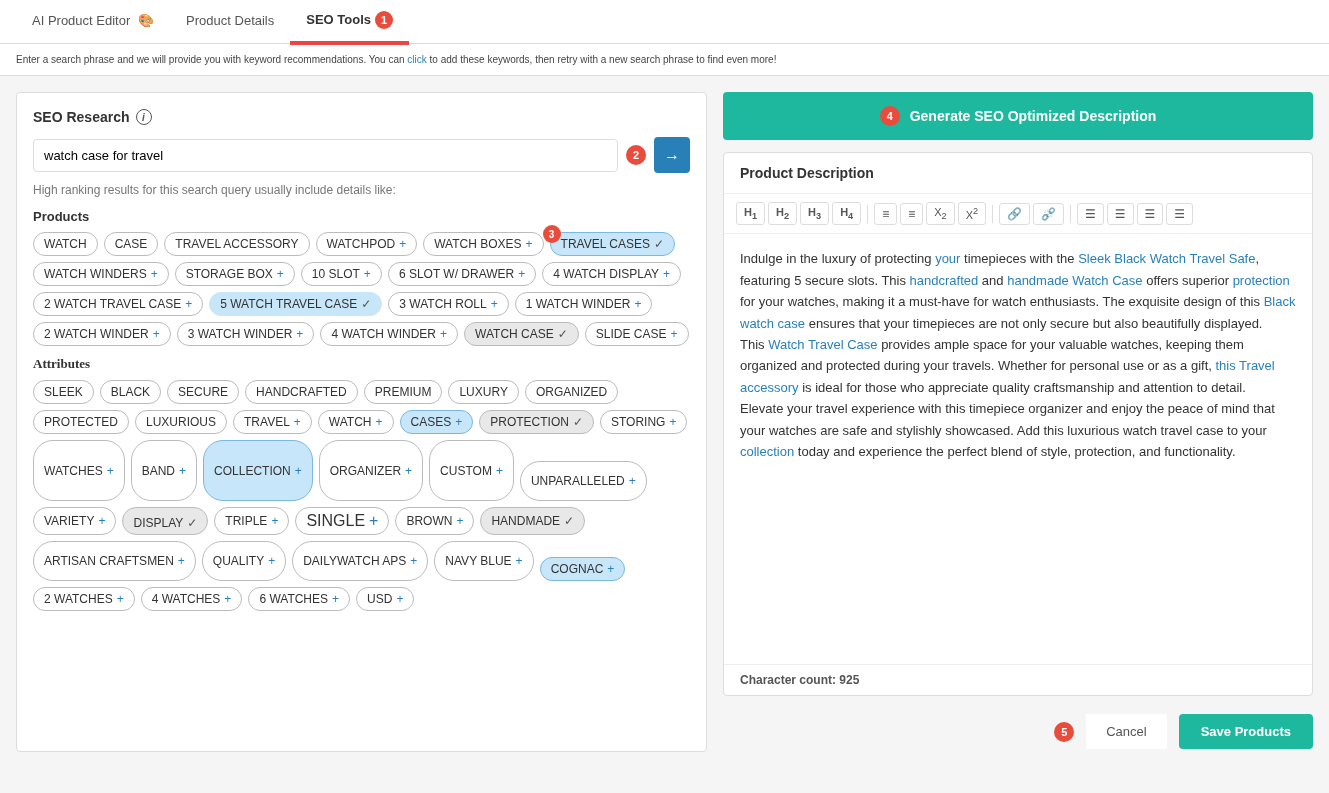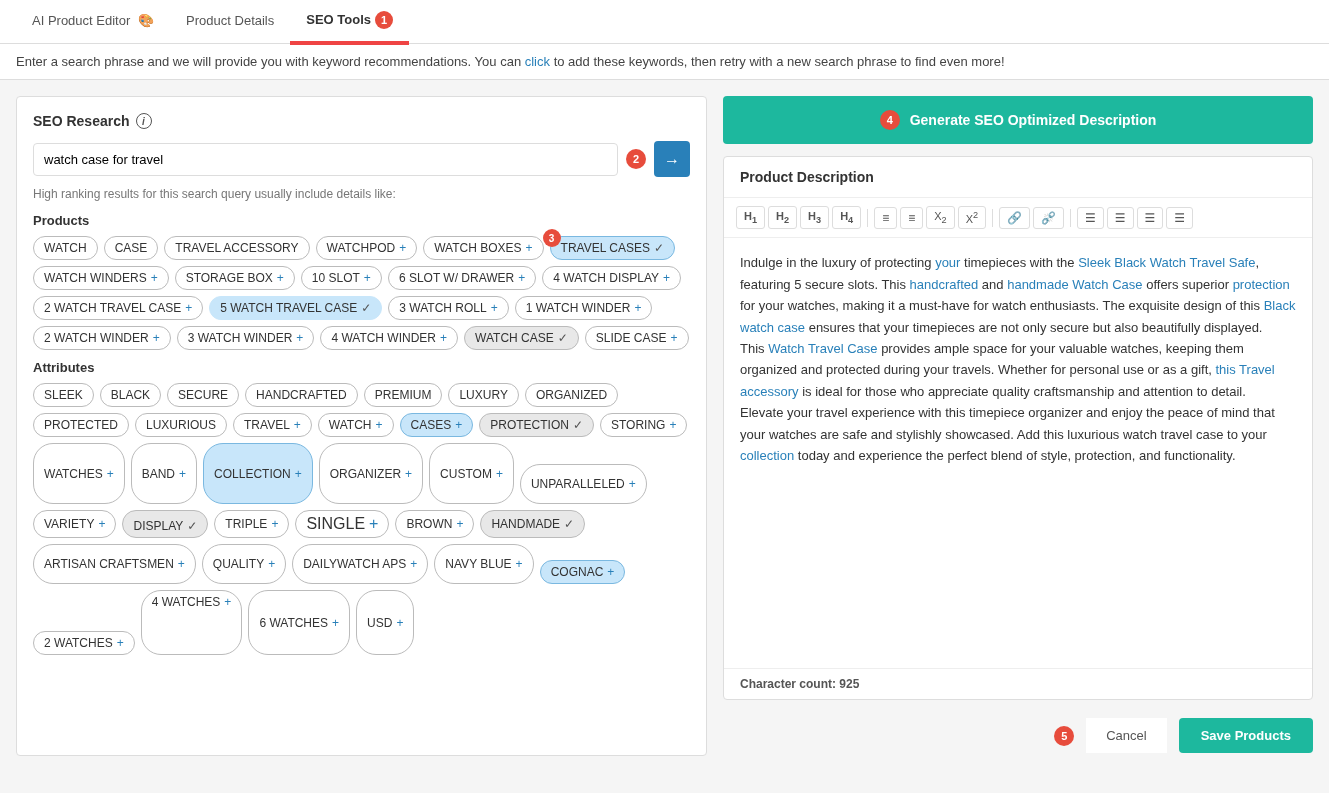--- a/index.html
+++ b/index.html
@@ -17,21 +17,21 @@
     <span>AI Product Editor</span>
     <span style="margin-left:4px;">🎨</span>
   </div>
   <div class="top-tab" style="padding:12px 16px;cursor:pointer;font-size:13px;color:#555;border-bottom:2px solid transparent;white-space:nowrap;">Product Details</div>
   <div class="top-tab" style="padding:12px 16px;cursor:pointer;font-size:13px;color:#333;font-weight:bold;border-bottom:4px solid #ef4444;white-space:nowrap;display:flex;align-items:center;gap:4px;">
     <span>SEO Tools</span>
     <span style="background:#e74c3c;color:#fff;border-radius:50%;width:18px;height:18px;font-size:11px;font-weight:bold;display:inline-flex;align-items:center;justify-content:center;">1</span>
   </div>
 </div>
 
-<div style="background:#fff;padding:10px 16px;border-bottom:1px solid #ddd;font-size:13px;color:#444;">
+<div style="background:#fff;padding:10px 16px;border-bottom:1px solid #ddd;font-size:10px;color:#444;">
   <span>Enter a search phrase and we will provide you with keyword recommendations. You can <span style="color:#2980b9;">click</span> to add these keywords, then retry with a new search phrase to find even more!</span>
 </div>
 
 <div style="display:flex;gap:16px;padding:16px;background:#f5f5f5;min-height:calc(793px - 100px);">
 
   <div style="flex:1;background:#fff;border:1px solid #ddd;border-radius:4px;padding:16px;overflow-y:auto;max-height:660px;">
 
     <div style="display:flex;align-items:center;gap:6px;font-weight:bold;font-size:14px;margin-bottom:12px;">
       <span>SEO Research</span>
       <span style="width:16px;height:16px;border-radius:50%;border:1.5px solid #555;display:inline-flex;align-items:center;justify-content:center;font-size:10px;font-style:italic;color:#555;cursor:pointer;">i</span>
@@ -71,21 +71,21 @@
         <span style="display:inline-flex;align-items:center;gap:4px;padding:4px 10px;border-radius:20px;border:1px solid #bbb;font-size:12px;cursor:pointer;background:#fff;color:#333;">1 WATCH WINDER <span style="color:#2980b9;">+</span></span>
         <span style="display:inline-flex;align-items:center;gap:4px;padding:4px 10px;border-radius:20px;border:1px solid #bbb;font-size:12px;cursor:pointer;background:#fff;color:#333;">2 WATCH WINDER <span style="color:#2980b9;">+</span></span>
         <span style="display:inline-flex;align-items:center;gap:4px;padding:4px 10px;border-radius:20px;border:1px solid #bbb;font-size:12px;cursor:pointer;background:#fff;color:#333;">3 WATCH WINDER <span style="color:#2980b9;">+</span></span>
         <span style="display:inline-flex;align-items:center;gap:4px;padding:4px 10px;border-radius:20px;border:1px solid #bbb;font-size:12px;cursor:pointer;background:#fff;color:#333;">4 WATCH WINDER <span style="color:#2980b9;">+</span></span>
         <span style="display:inline-flex;align-items:center;gap:4px;padding:4px 10px;border-radius:20px;border:1px solid #bbb;font-size:12px;cursor:pointer;background:#e8e8e8;color:#333;">WATCH CASE <span style="color:#555;">✓</span></span>
         <span style="display:inline-flex;align-items:center;gap:4px;padding:4px 10px;border-radius:20px;border:1px solid #bbb;font-size:12px;cursor:pointer;background:#fff;color:#333;">SLIDE CASE <span style="color:#2980b9;">+</span></span>
       </div>
     </div>
 
     <div>
-      <div style="font-weight:bold;font-size:13px;margin-bottom:8px;">Attributes</div>
+      <div style="font-weight:bold;font-size:13px;margin-bottom:8px;font-family:Liberation Serif, serif;">Attributes</div>
       <div style="display:flex;flex-wrap:wrap;gap:6px;">
         <span style="display:inline-flex;align-items:center;gap:4px;padding:4px 10px;border-radius:20px;border:1px solid #bbb;font-size:12px;cursor:pointer;background:#fff;color:#333;">SLEEK</span>
         <span style="display:inline-flex;align-items:center;gap:4px;padding:4px 10px;border-radius:20px;border:1px solid #bbb;font-size:12px;cursor:pointer;background:#fff;color:#333;">BLACK</span>
         <span style="display:inline-flex;align-items:center;gap:4px;padding:4px 10px;border-radius:20px;border:1px solid #bbb;font-size:12px;cursor:pointer;background:#fff;color:#333;">SECURE</span>
         <span style="display:inline-flex;align-items:center;gap:4px;padding:4px 10px;border-radius:20px;border:1px solid #bbb;font-size:12px;cursor:pointer;background:#fff;color:#333;">HANDCRAFTED</span>
         <span style="display:inline-flex;align-items:center;gap:4px;padding:4px 10px;border-radius:20px;border:1px solid #bbb;font-size:12px;cursor:pointer;background:#fff;color:#333;">PREMIUM</span>
         <span style="display:inline-flex;align-items:center;gap:4px;padding:4px 10px;border-radius:20px;border:1px solid #bbb;font-size:12px;cursor:pointer;background:#fff;color:#333;">LUXURY</span>
         <span style="display:inline-flex;align-items:center;gap:4px;padding:4px 10px;border-radius:20px;border:1px solid #bbb;font-size:12px;cursor:pointer;background:#fff;color:#333;">ORGANIZED</span>
         <span style="display:inline-flex;align-items:center;gap:4px;padding:4px 10px;border-radius:20px;border:1px solid #bbb;font-size:12px;cursor:pointer;background:#fff;color:#333;">PROTECTED</span>
         <span style="display:inline-flex;align-items:center;gap:4px;padding:4px 10px;border-radius:20px;border:1px solid #bbb;font-size:12px;cursor:pointer;background:#fff;color:#333;">LUXURIOUS</span>
@@ -104,21 +104,21 @@
         <span style="display:inline-flex;align-items:flex-end;gap:4px;padding:4px 10px;border-radius:20px;border:1px solid #bbb;font-size:12px;cursor:pointer;background:#e8e8e8;color:#333;">DISPLAY <span style="color:#555;">✓</span></span>
         <span style="display:inline-flex;align-items:center;gap:4px;padding:4px 10px;border-radius:20px;border:1px solid #bbb;font-size:12px;cursor:pointer;background:#fff;color:#333;">TRIPLE <span style="color:#2980b9;">+</span></span>
         <span style="display:inline-flex;align-items:center;gap:4px;padding:4px 10px;border-radius:20px;border:1px solid #bbb;font-size:16px;cursor:pointer;background:#fff;color:#333;">SINGLE <span style="color:#2980b9;">+</span></span>
         <span style="display:inline-flex;align-items:center;gap:4px;padding:4px 10px;border-radius:20px;border:1px solid #bbb;font-size:12px;cursor:pointer;background:#fff;color:#333;">BROWN <span style="color:#2980b9;">+</span></span>
         <span style="display:inline-flex;align-items:center;gap:4px;padding:4px 10px;border-radius:20px;border:1px solid #bbb;font-size:12px;cursor:pointer;background:#e8e8e8;color:#333;">HANDMADE <span style="color:#555;">✓</span></span>
         <span style="display:inline-flex;align-items:center;gap:4px;padding:4px 10px;border-radius:20px;border:1px solid #bbb;font-size:12px;cursor:pointer;background:#fff;color:#333;">ARTISAN CRAFTSMEN <span style="color:#2980b9;">+</span></span>
         <span style="display:inline-flex;align-items:center;gap:4px;padding:4px 10px;border-radius:20px;border:1px solid #bbb;font-size:12px;cursor:pointer;background:#fff;color:#333;">QUALITY <span style="color:#2980b9;">+</span></span>
         <span style="display:inline-flex;align-items:center;gap:4px;padding:4px 10px;border-radius:20px;border:1px solid #bbb;font-size:12px;cursor:pointer;background:#fff;color:#333;">DAILYWATCH APS <span style="color:#2980b9;">+</span></span>
         <span style="display:inline-flex;align-items:center;gap:4px;padding:4px 10px;border-radius:20px;border:1px solid #bbb;font-size:12px;cursor:pointer;background:#fff;color:#333;">NAVY BLUE <span style="color:#2980b9;">+</span></span>
         <span style="display:inline-flex;align-items:center;gap:4px;padding:4px 10px;border-radius:20px;border:1px solid #bbb;font-size:12px;cursor:pointer;background:#c8e6fa;border-color:#7ab8e0;color:#333;margin-top:16px;">COGNAC <span style="color:#2980b9;">+</span></span>
-        <span style="display:inline-flex;align-items:center;gap:4px;padding:4px 10px;border-radius:20px;border:1px solid #bbb;font-size:12px;cursor:pointer;background:#fff;color:#333;margin-top:41px;">2 WATCHES <span style="color:#2980b9;">+</span></span>
+        <span style="display:inline-flex;align-items:center;gap:4px;padding:4px 10px;border-radius:20px;border:1px solid #bbb;font-size:12px;cursor:pointer;background:#fff;color:#333;">2 WATCHES <span style="color:#2980b9;">+</span></span>
         <span style="display:inline-flex;align-items:flex-start;gap:4px;padding:4px 10px;border-radius:20px;border:1px solid #bbb;font-size:12px;cursor:pointer;background:#fff;color:#333;">4 WATCHES <span style="color:#2980b9;">+</span></span>
         <span style="display:inline-flex;align-items:center;gap:4px;padding:4px 10px;border-radius:20px;border:1px solid #bbb;font-size:12px;cursor:pointer;background:#fff;color:#333;">6 WATCHES <span style="color:#2980b9;">+</span></span>
         <span style="display:inline-flex;align-items:center;gap:4px;padding:4px 10px;border-radius:20px;border:1px solid #bbb;font-size:12px;cursor:pointer;background:#fff;color:#333;">USD <span style="color:#2980b9;">+</span></span>
       </div>
     </div>
   </div>
 
   <div style="width:590px;display:flex;flex-direction:column;gap:12px;">
 
     <button style="background:#1db89e;color:#fff;border:none;border-radius:4px;padding:14px;font-size:14px;font-weight:bold;cursor:pointer;display:flex;align-items:center;justify-content:center;gap:10px;width:100%;">

